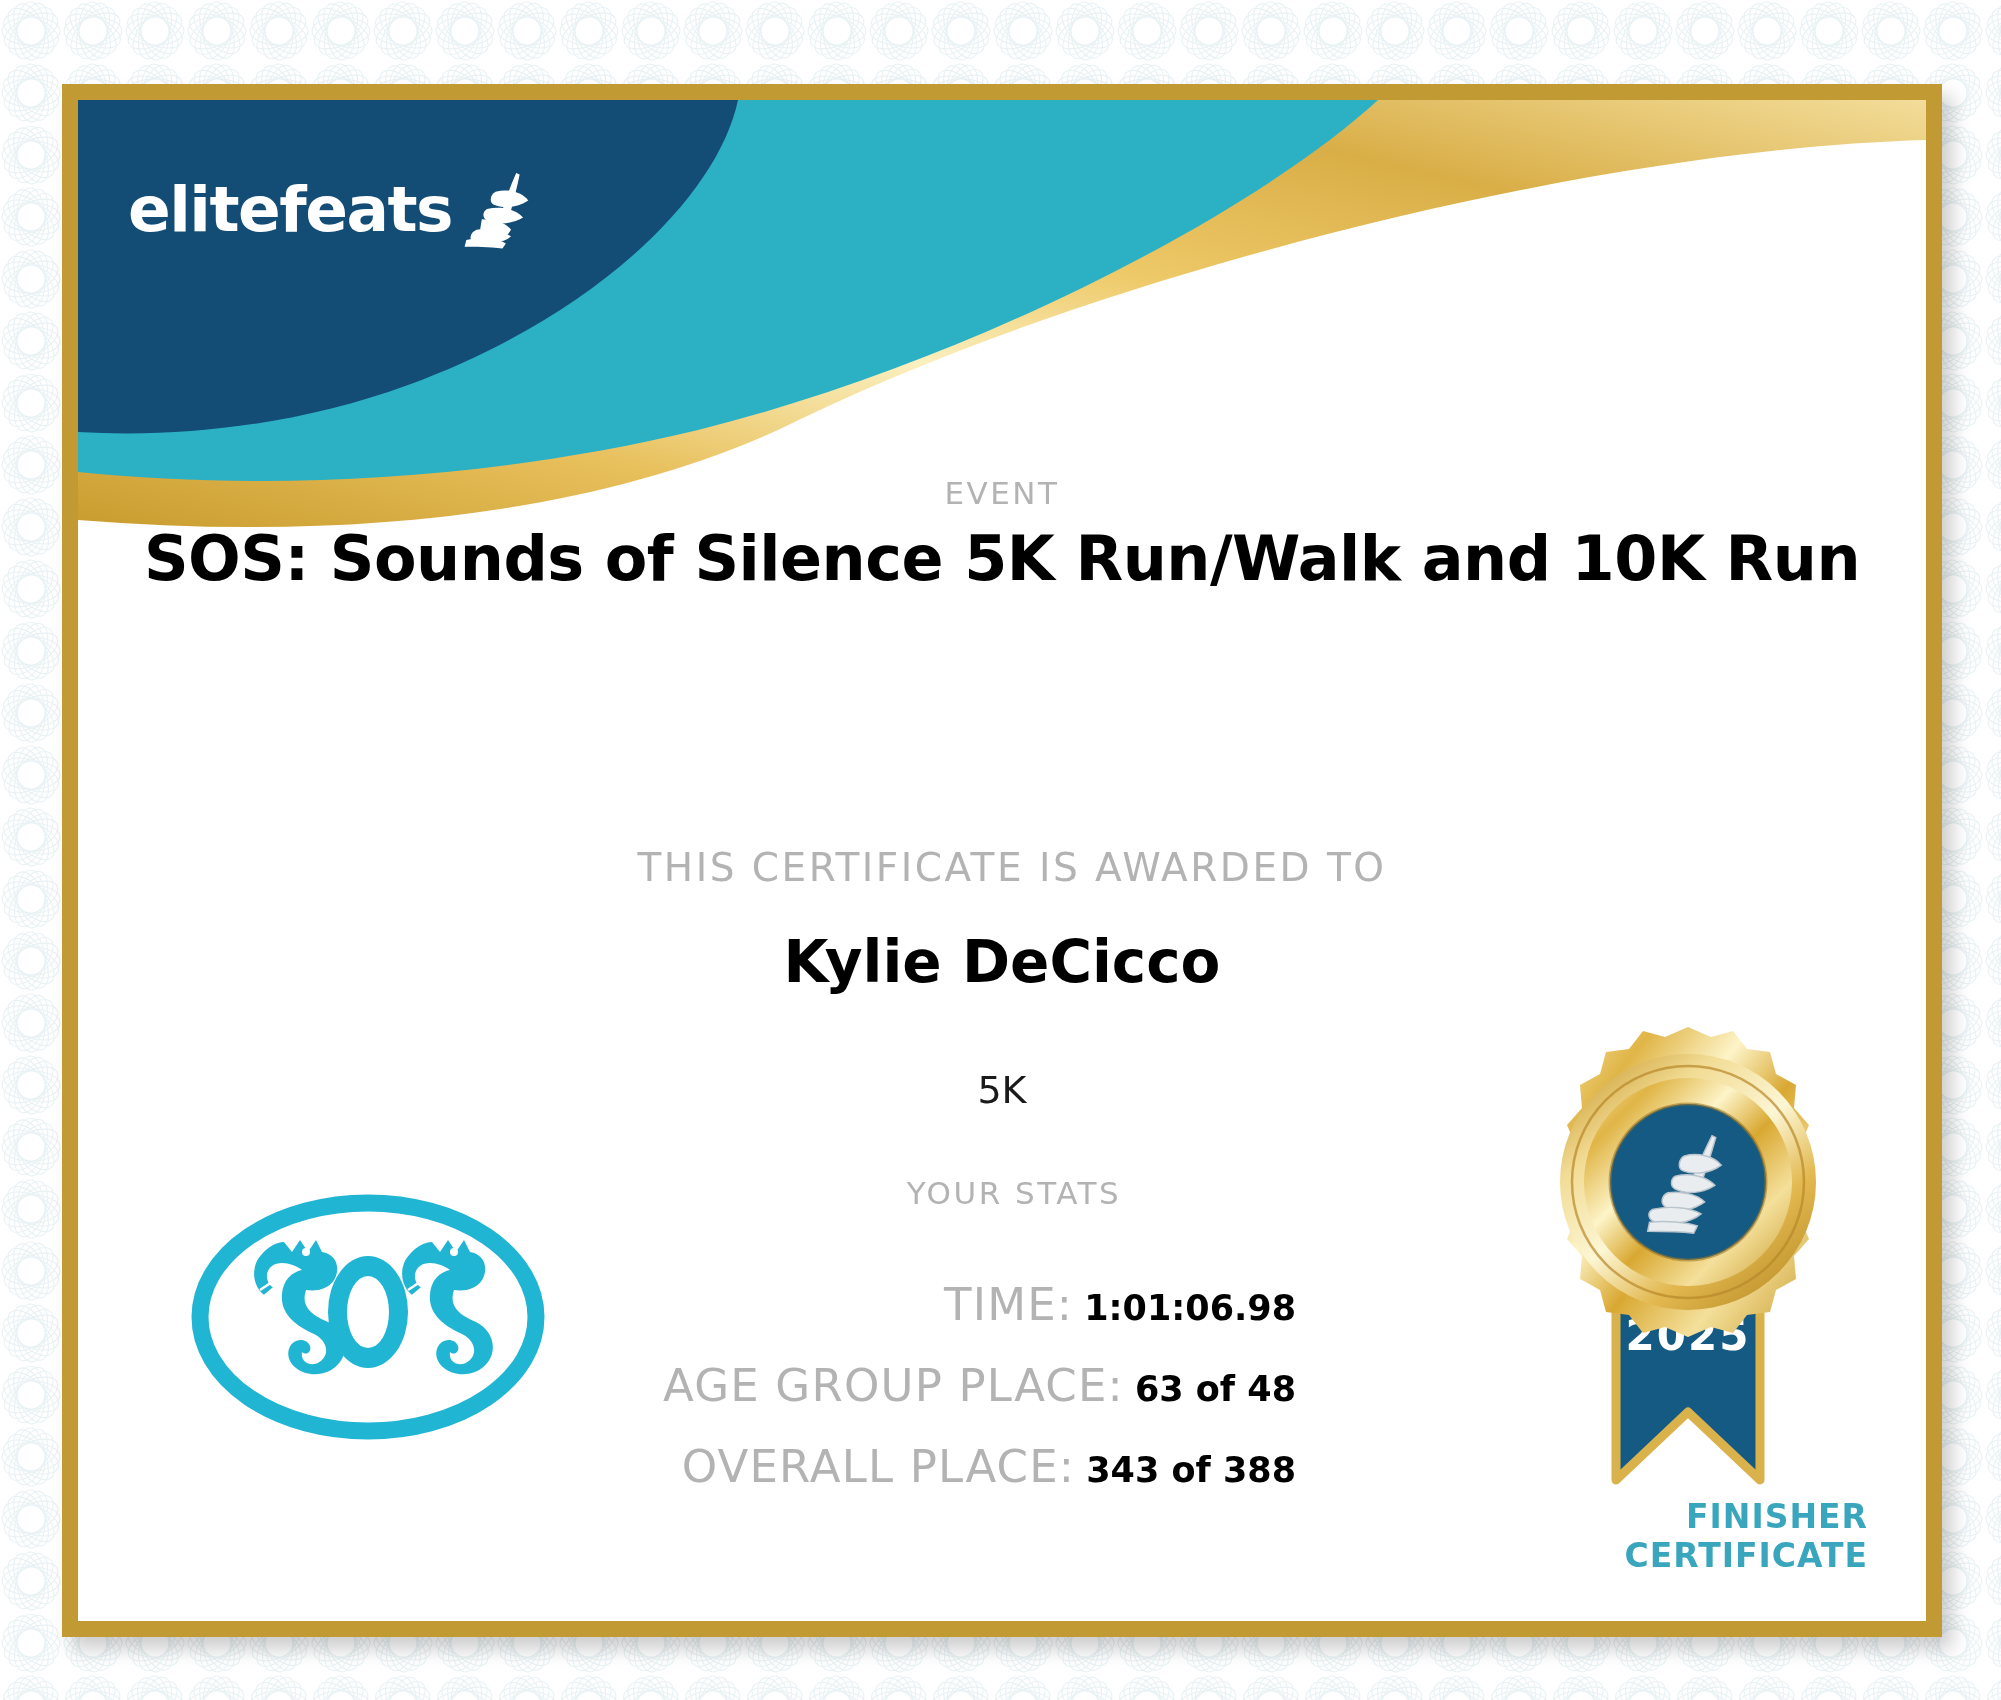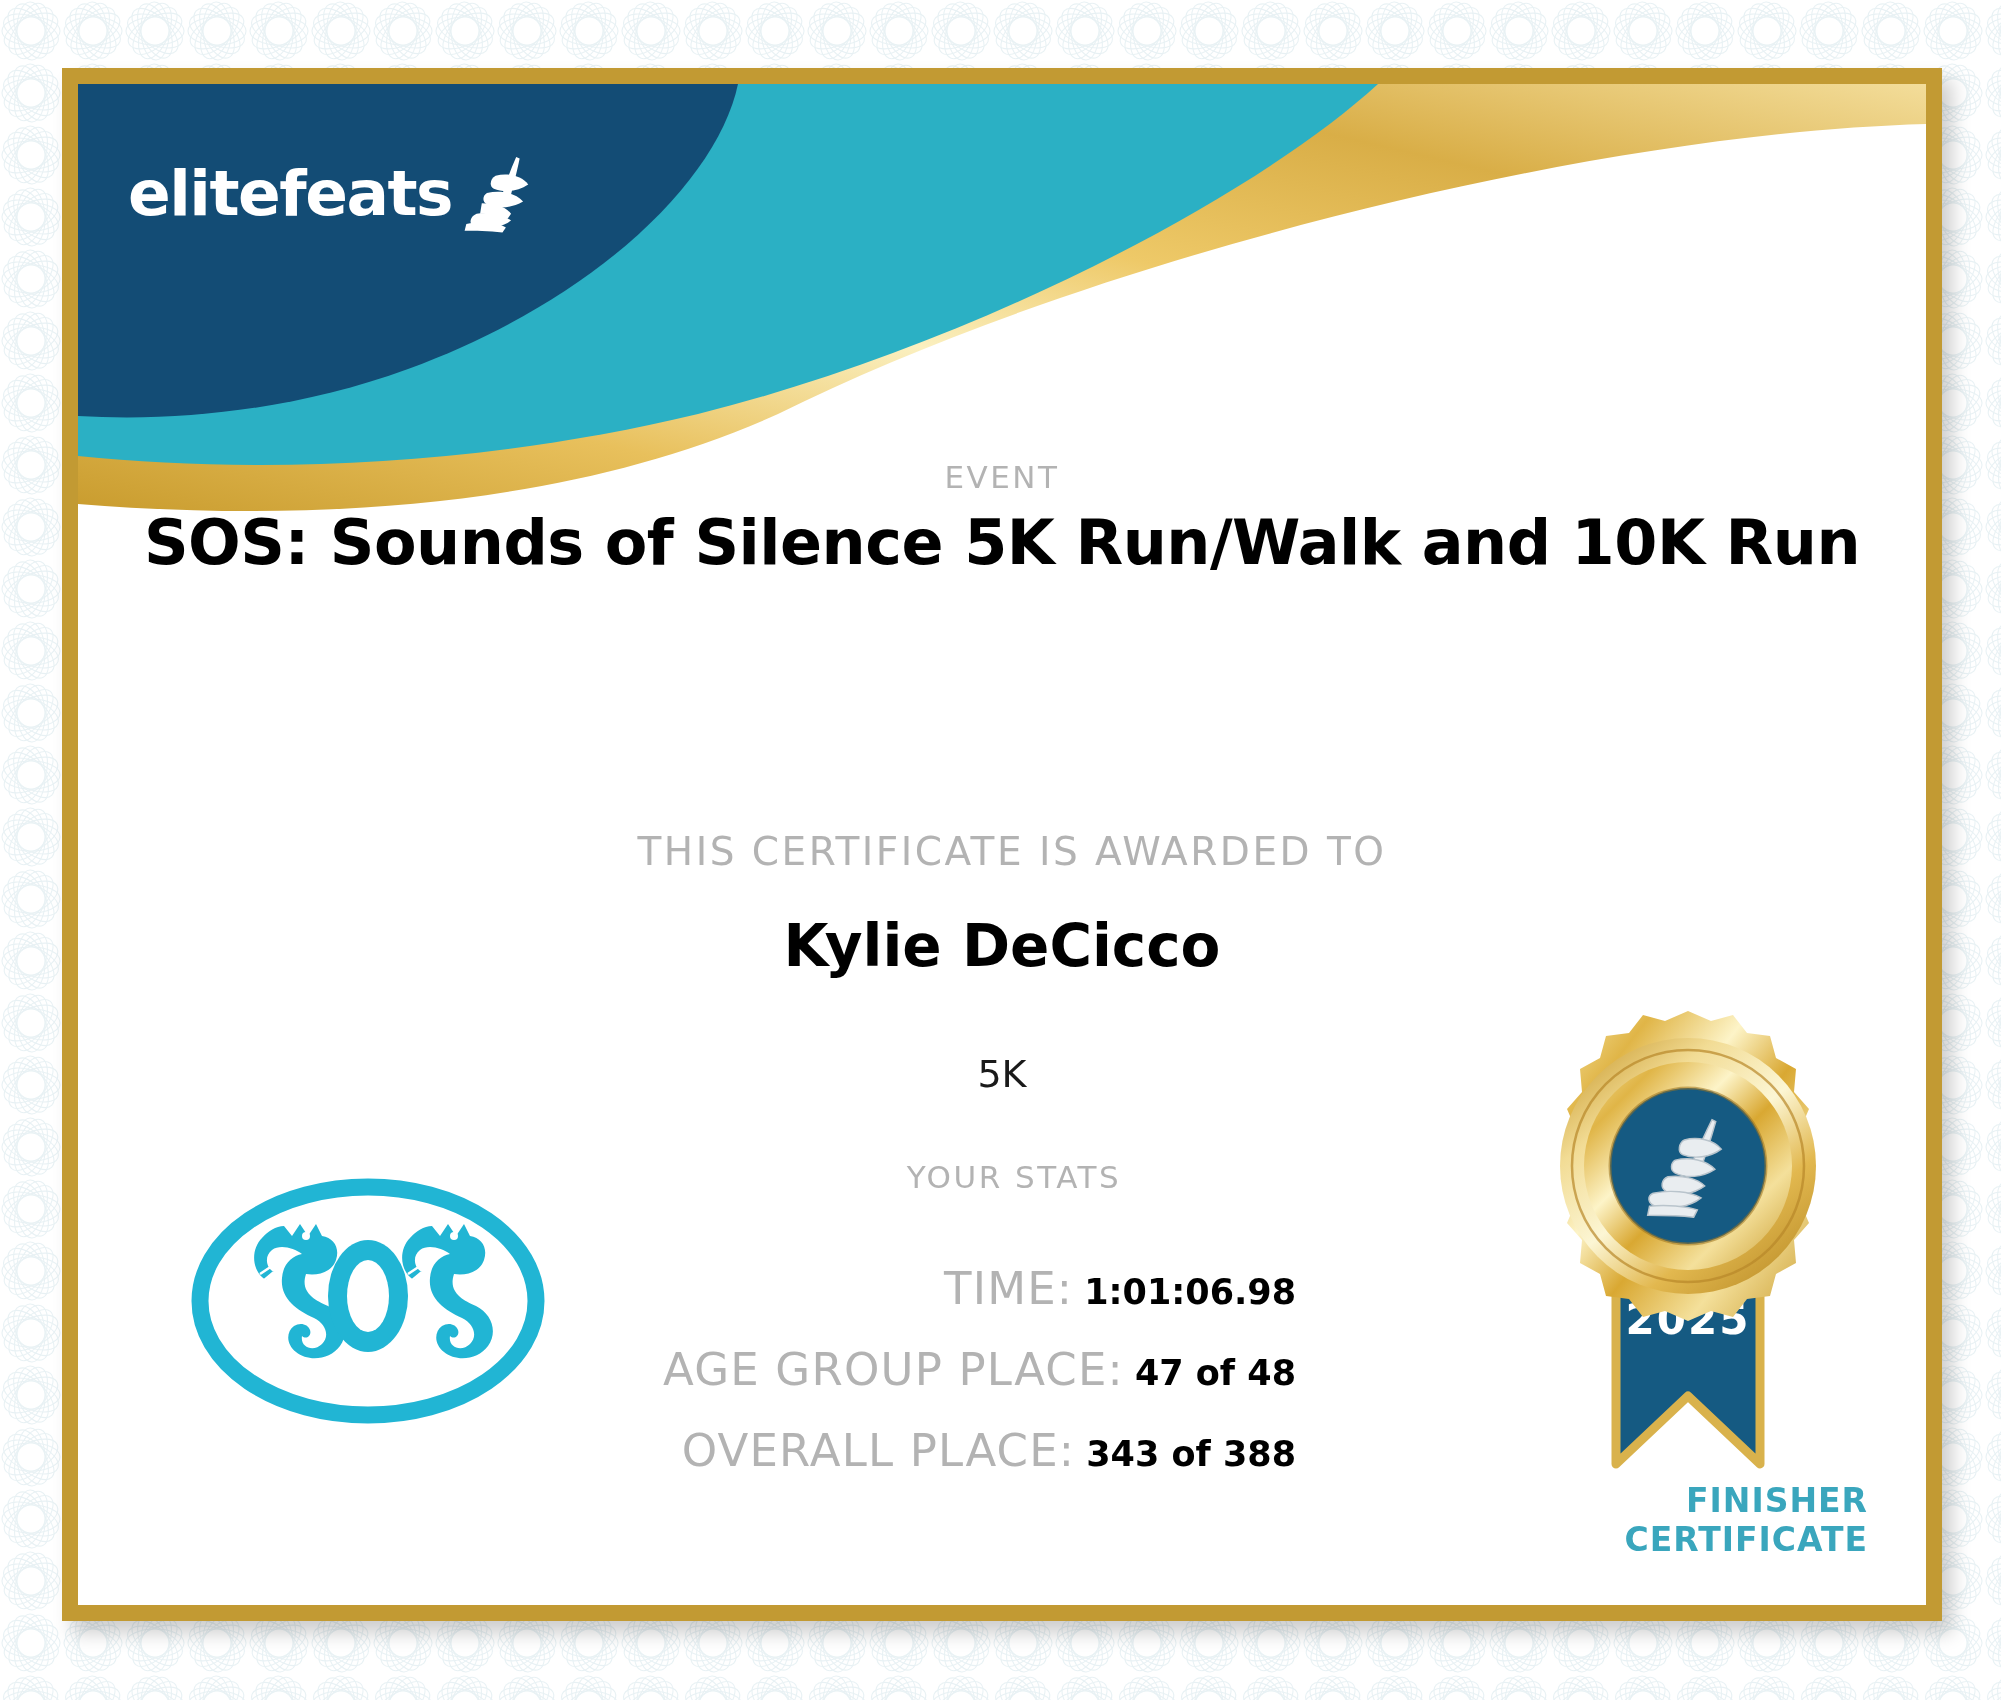--- a/index.html
+++ b/index.html
@@ -22,21 +22,21 @@
     inset: 0;
     width: 2001px;
     height: 1700px;
     z-index: 0;
   }
 
   
   #certificate-frame {
     position: absolute;
     left: 62px;
-    top: 68px;
+    top: 84px;
     width: 1880px;
     height: 1553px;
     border: 16px solid #c29a33;
     background: #ffffff;
     box-shadow: 10px 12px 18px rgba(0,0,0,0.20);
     z-index: 2;
     overflow: hidden;
   }
 
   
@@ -316,21 +316,21 @@
 
       <div id="stats-label" class="label-caps">YOUR STATS</div>
 
       <div id="stats-list">
         <div class="stat-row">
           <span class="stat-label">TIME:</span>
           <span class="stat-value">1:01:06.98</span>
         </div>
         <div class="stat-row">
           <span class="stat-label">AGE GROUP PLACE:</span>
-          <span class="stat-value">47 of 48</span>
+          <span class="stat-value">63 of 48</span>
         </div>
         <div class="stat-row">
           <span class="stat-label">OVERALL PLACE:</span>
           <span class="stat-value">343 of 388</span>
         </div>
       </div>
 
       <svg id="sos-logo" viewBox="0 0 360 255" xmlns="http://www.w3.org/2000/svg">
         <ellipse cx="180" cy="127" rx="168" ry="114" fill="none" stroke="#21b5d4" stroke-width="17"></ellipse>
         <g fill="#21b5d4">

